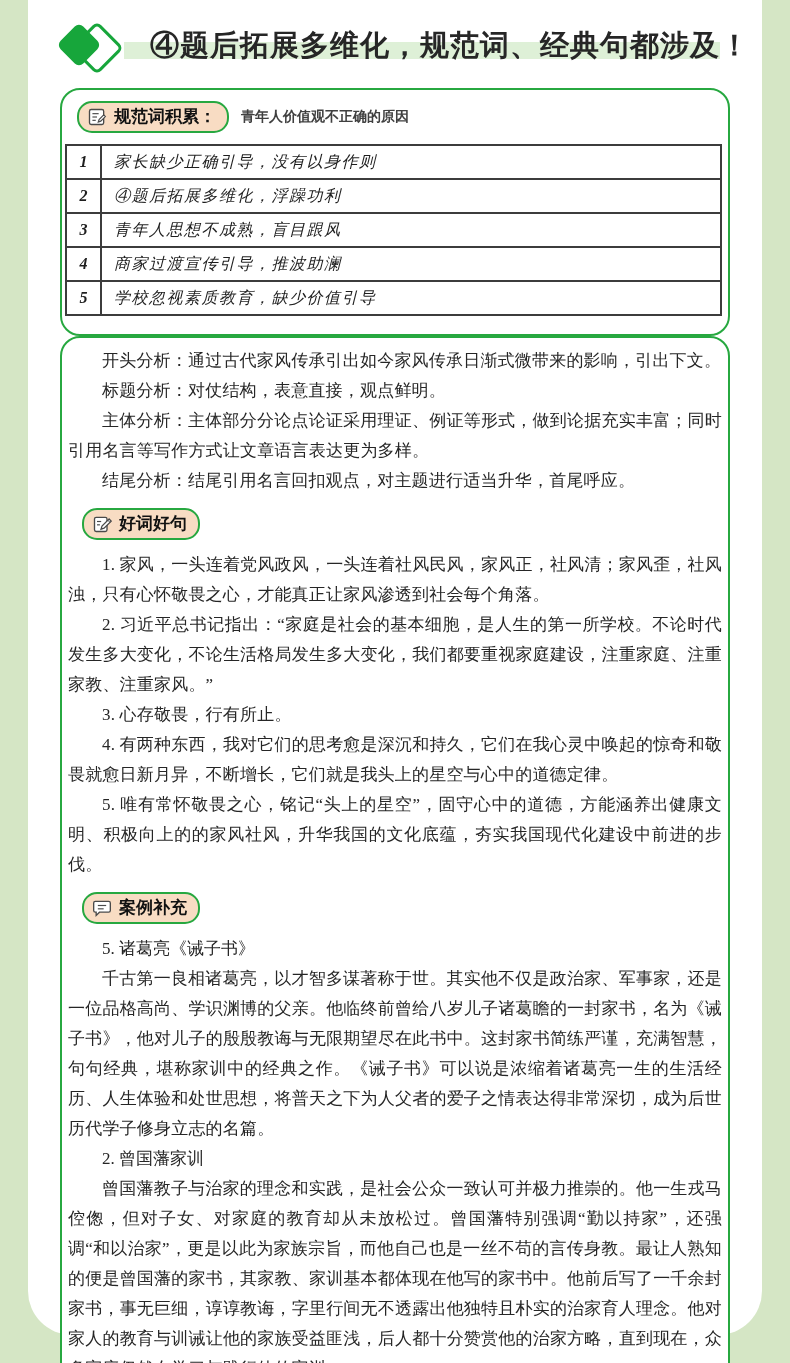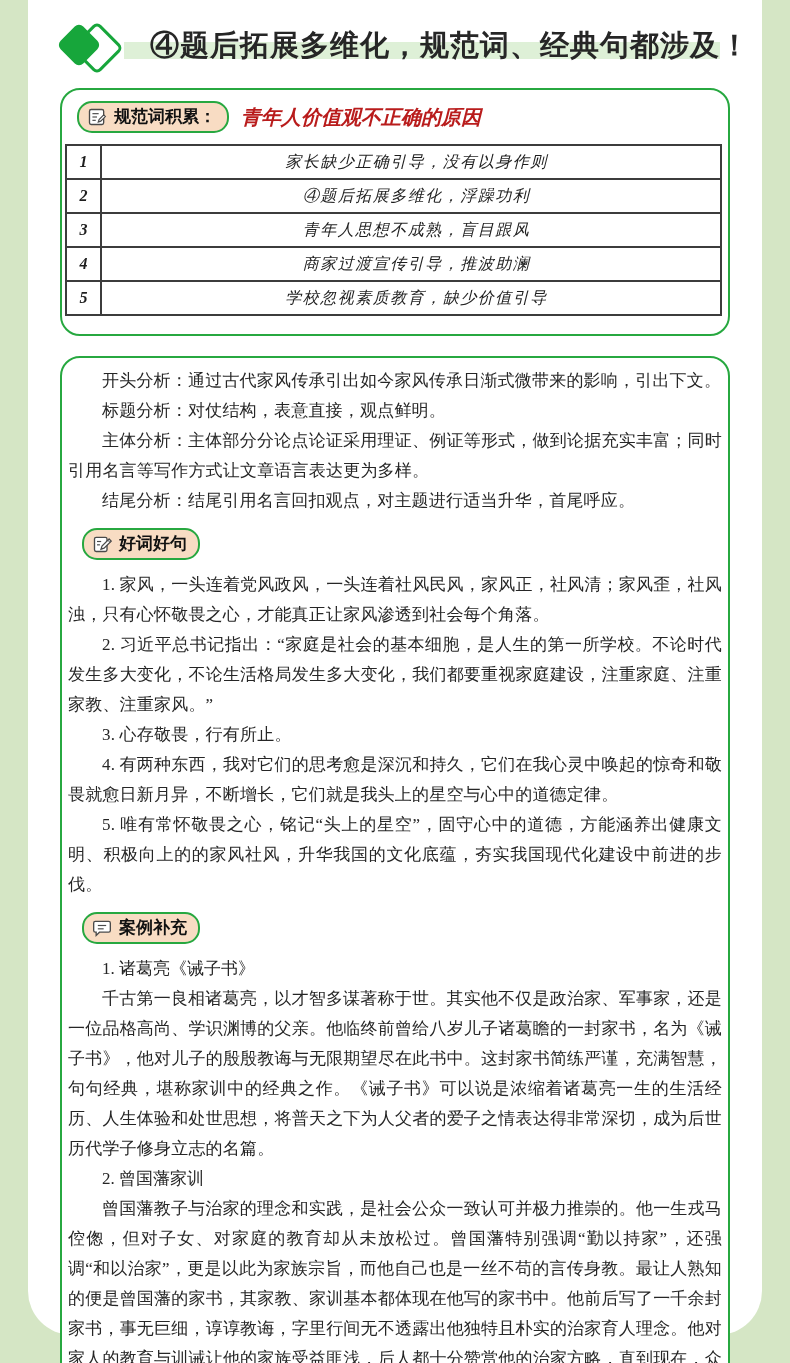--- a/index.html
+++ b/index.html
@@ -34,51 +34,51 @@
     background:linear-gradient(to bottom, transparent 42%, #def0d7 42%, #def0d7 94%, transparent 94%);
     padding-left:26px;
   }
   
   .panel {
     border:2px solid #27a840;
     border-radius:20px;
     box-sizing:border-box;
     background:#fff;
   }
-  .panel-1 { padding:9px 6px 18px 3px; margin-bottom:20px; }
+  .panel-1 { padding:9px 6px 18px 3px; }
   .panel-2 { padding:8px 4px 20px 4px; }
   
   .badge {
     display:inline-flex; align-items:center; gap:7px;
     background:#f8dcc3;
     border:2px solid #27a840;
     border-radius:15px;
     padding:3px 11px 3px 8px;
     font-family:"Liberation Sans", sans-serif;
     font-weight:bold; font-size:17px; color:#111;
     line-height:22px;
   }
   .badge svg { display:block; }
   .badge-row { display:flex; align-items:center; gap:12px; margin:2px 0 11px 12px; }
   .section-badge-row { margin:12px 0 10px 16px; }
   .panel-heading {
     font-family:"Liberation Sans", sans-serif;
-    font-weight:bold; font-size:20px; color:#b91c1c;font-style:italic;
+    font-weight:bold; font-size:14px; color:#404040;
   }
   
   table.reason-table { width:100%; border-collapse:collapse; table-layout:fixed; }
   table.reason-table td {
     border:2px solid #3c3c3c;
     height:30px;
     font-style:italic;
     font-size:16px; color:#1e1e1e;
     vertical-align:middle;
   }
   td.cell-num { width:31px; text-align:center; font-weight:bold; font-size:15px; }
-  td.cell-text { padding-left:12px; letter-spacing:1.5px;text-align:center; }
+  td.cell-text { padding-left:12px; letter-spacing:1.5px; }
   
   .para {
     margin:0; padding:0 2px;
     text-indent:2em;
     font-size:17px; line-height:30px;
     text-align:justify;
     letter-spacing:0.2px;
   }
   .case-heading { margin:0; padding:0 2px; text-indent:2em; font-size:17px; line-height:30px; }
 </style>
@@ -163,19 +163,19 @@
     <div class="section-badge-row">
       <span class="badge">
         <svg width="20" height="20" viewBox="0 0 24 24">
           <path d="M4 4 h16 a2 2 0 0 1 2 2 v9 a2 2 0 0 1 -2 2 h-11 l-4 4 v-4 h-1 a2 2 0 0 1 -2 -2 v-9 a2 2 0 0 1 2 -2 Z" fill="#ffffff" stroke="#4a4a4a" stroke-width="1.6"></path>
           <line x1="7" y1="9" x2="17" y2="9" stroke="#4a4a4a" stroke-width="1.4"></line>
           <line x1="7" y1="13" x2="14" y2="13" stroke="#4a4a4a" stroke-width="1.4"></line>
         </svg>
         <span>案例补充</span>
       </span>
     </div>
-    <p class="case-heading">1. 诸葛亮《诫子书》</p>
+    <p class="case-heading">5. 诸葛亮《诫子书》</p>
     <p class="para">千古第一良相诸葛亮，以才智多谋著称于世。其实他不仅是政治家、军事家，还是一位品格高尚、学识渊博的父亲。他临终前曾给八岁儿子诸葛瞻的一封家书，名为《诫子书》，他对儿子的殷殷教诲与无限期望尽在此书中。这封家书简练严谨，充满智慧，句句经典，堪称家训中的经典之作。《诫子书》可以说是浓缩着诸葛亮一生的生活经历、人生体验和处世思想，将普天之下为人父者的爱子之情表达得非常深切，成为后世历代学子修身立志的名篇。</p>
     <p class="case-heading">2. 曾国藩家训</p>
     <p class="para">曾国藩教子与治家的理念和实践，是社会公众一致认可并极力推崇的。他一生戎马倥偬，但对子女、对家庭的教育却从未放松过。曾国藩特别强调“勤以持家”，还强调“和以治家”，更是以此为家族宗旨，而他自己也是一丝不苟的言传身教。最让人熟知的便是曾国藩的家书，其家教、家训基本都体现在他写的家书中。他前后写了一千余封家书，事无巨细，谆谆教诲，字里行间无不透露出他独特且朴实的治家育人理念。他对家人的教育与训诫让他的家族受益匪浅，后人都十分赞赏他的治家方略，直到现在，众多家庭仍然在学习与践行他的家训。</p>
 
   </div>
 </div>
 
 </body></html>

